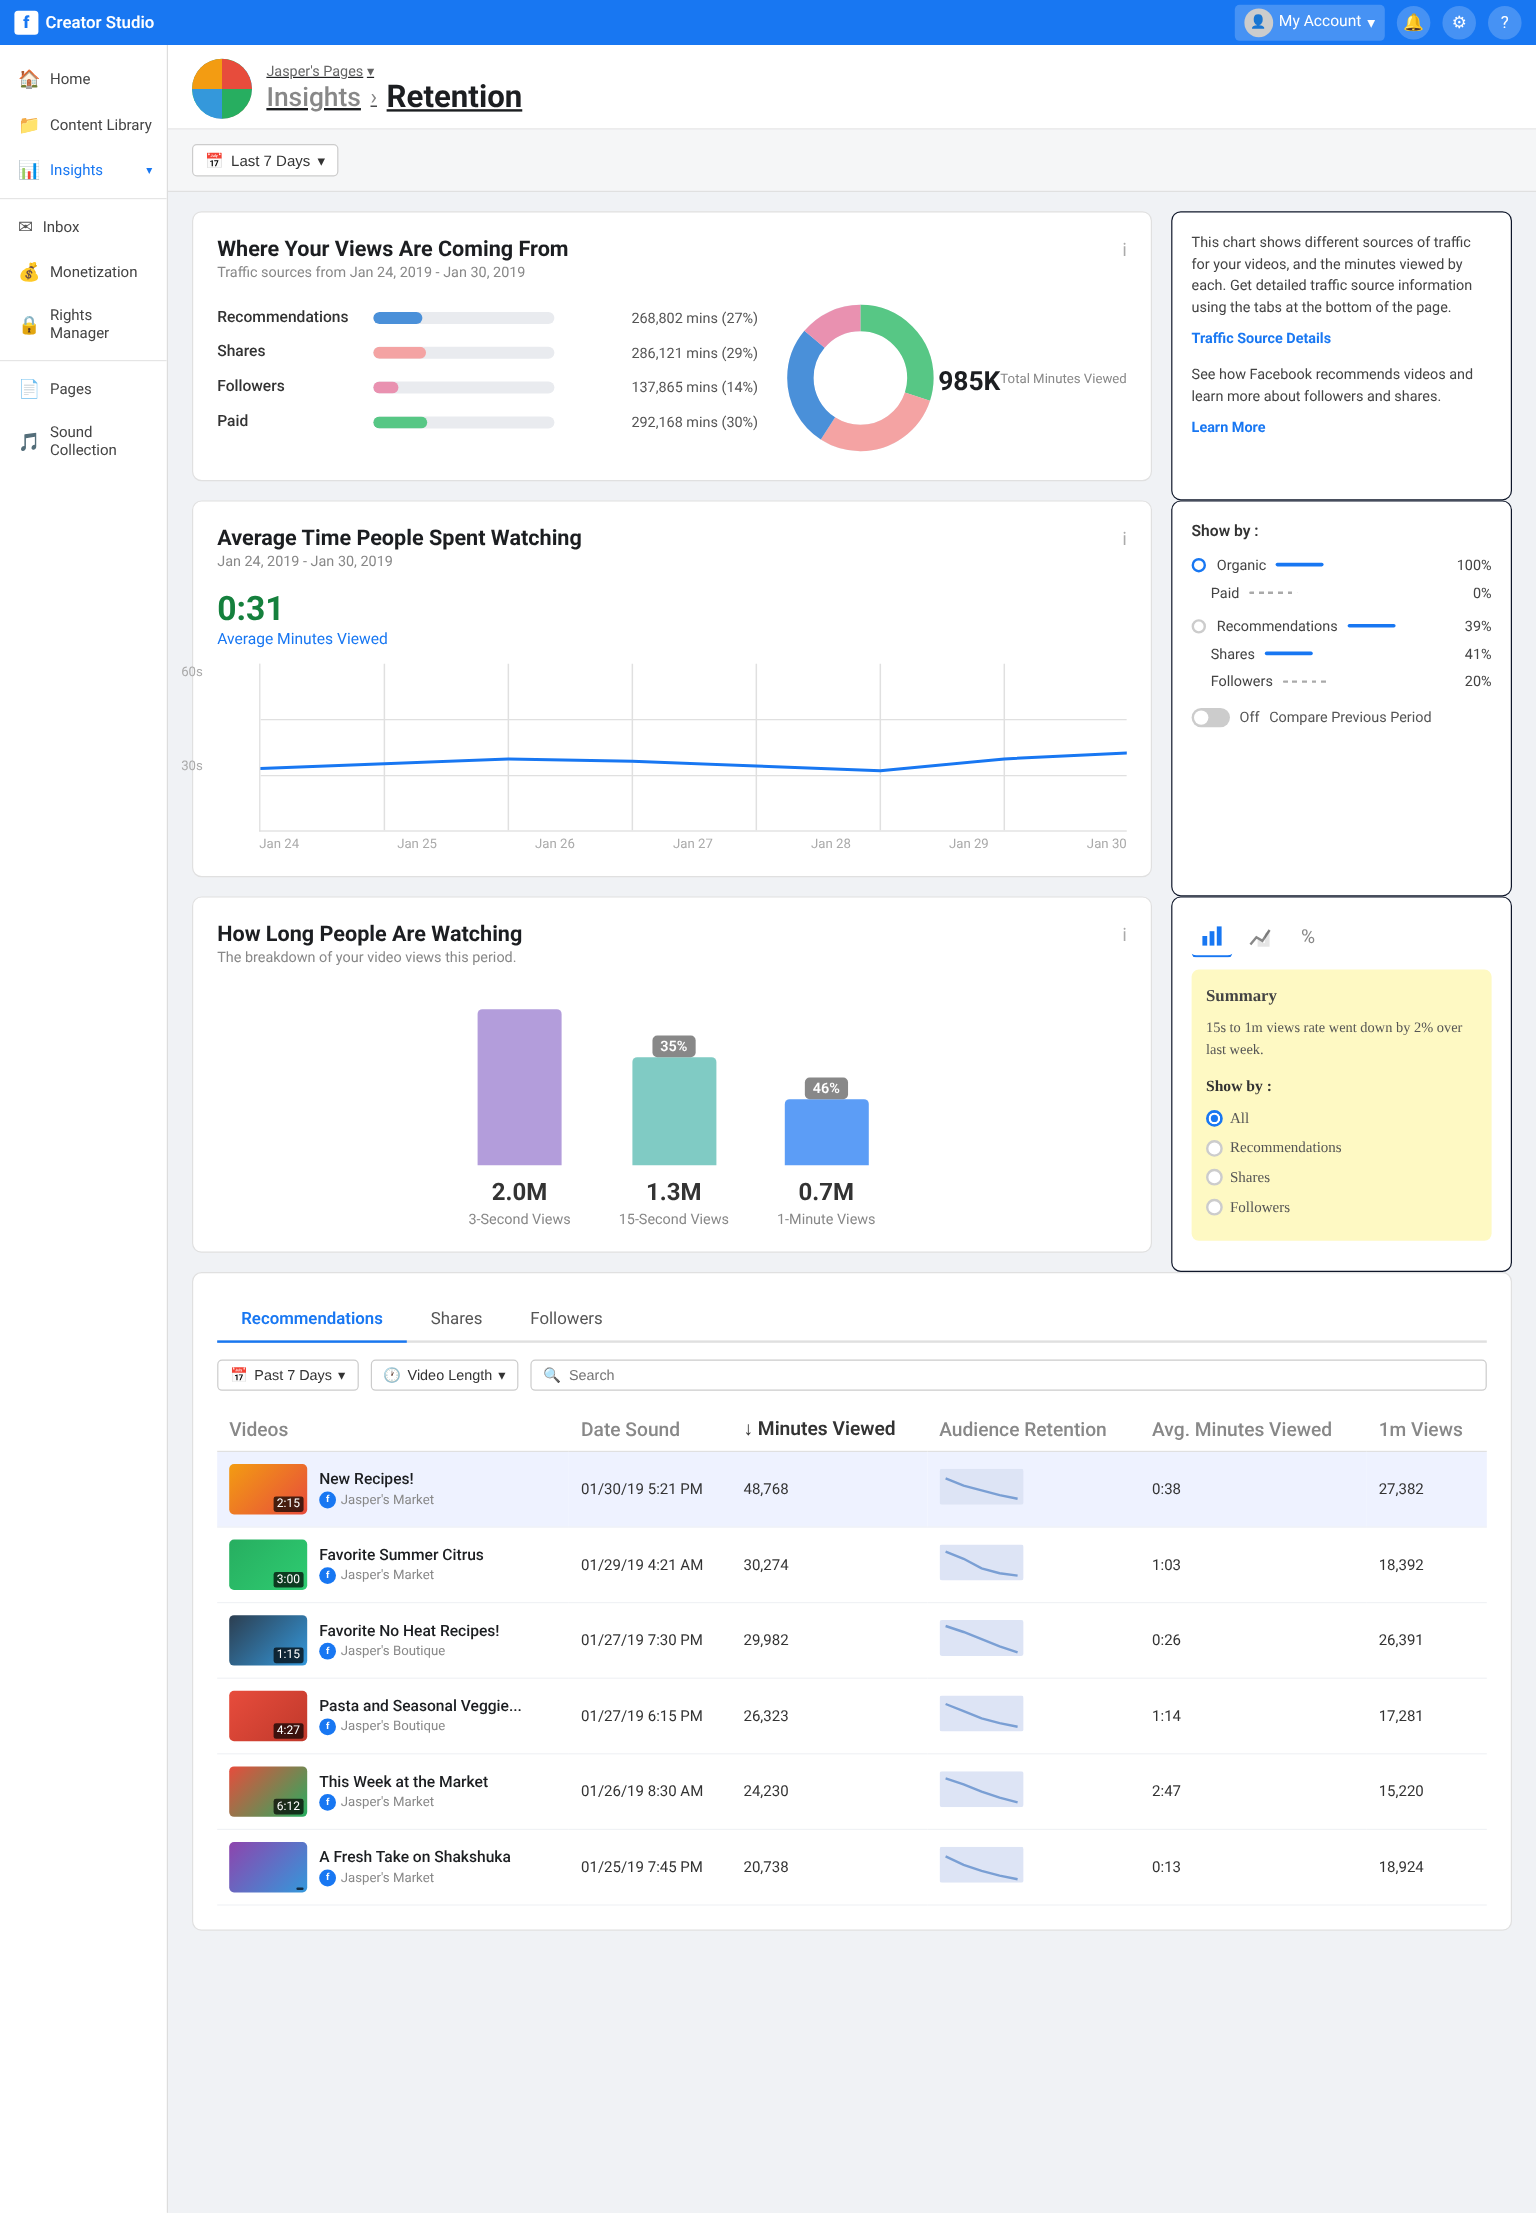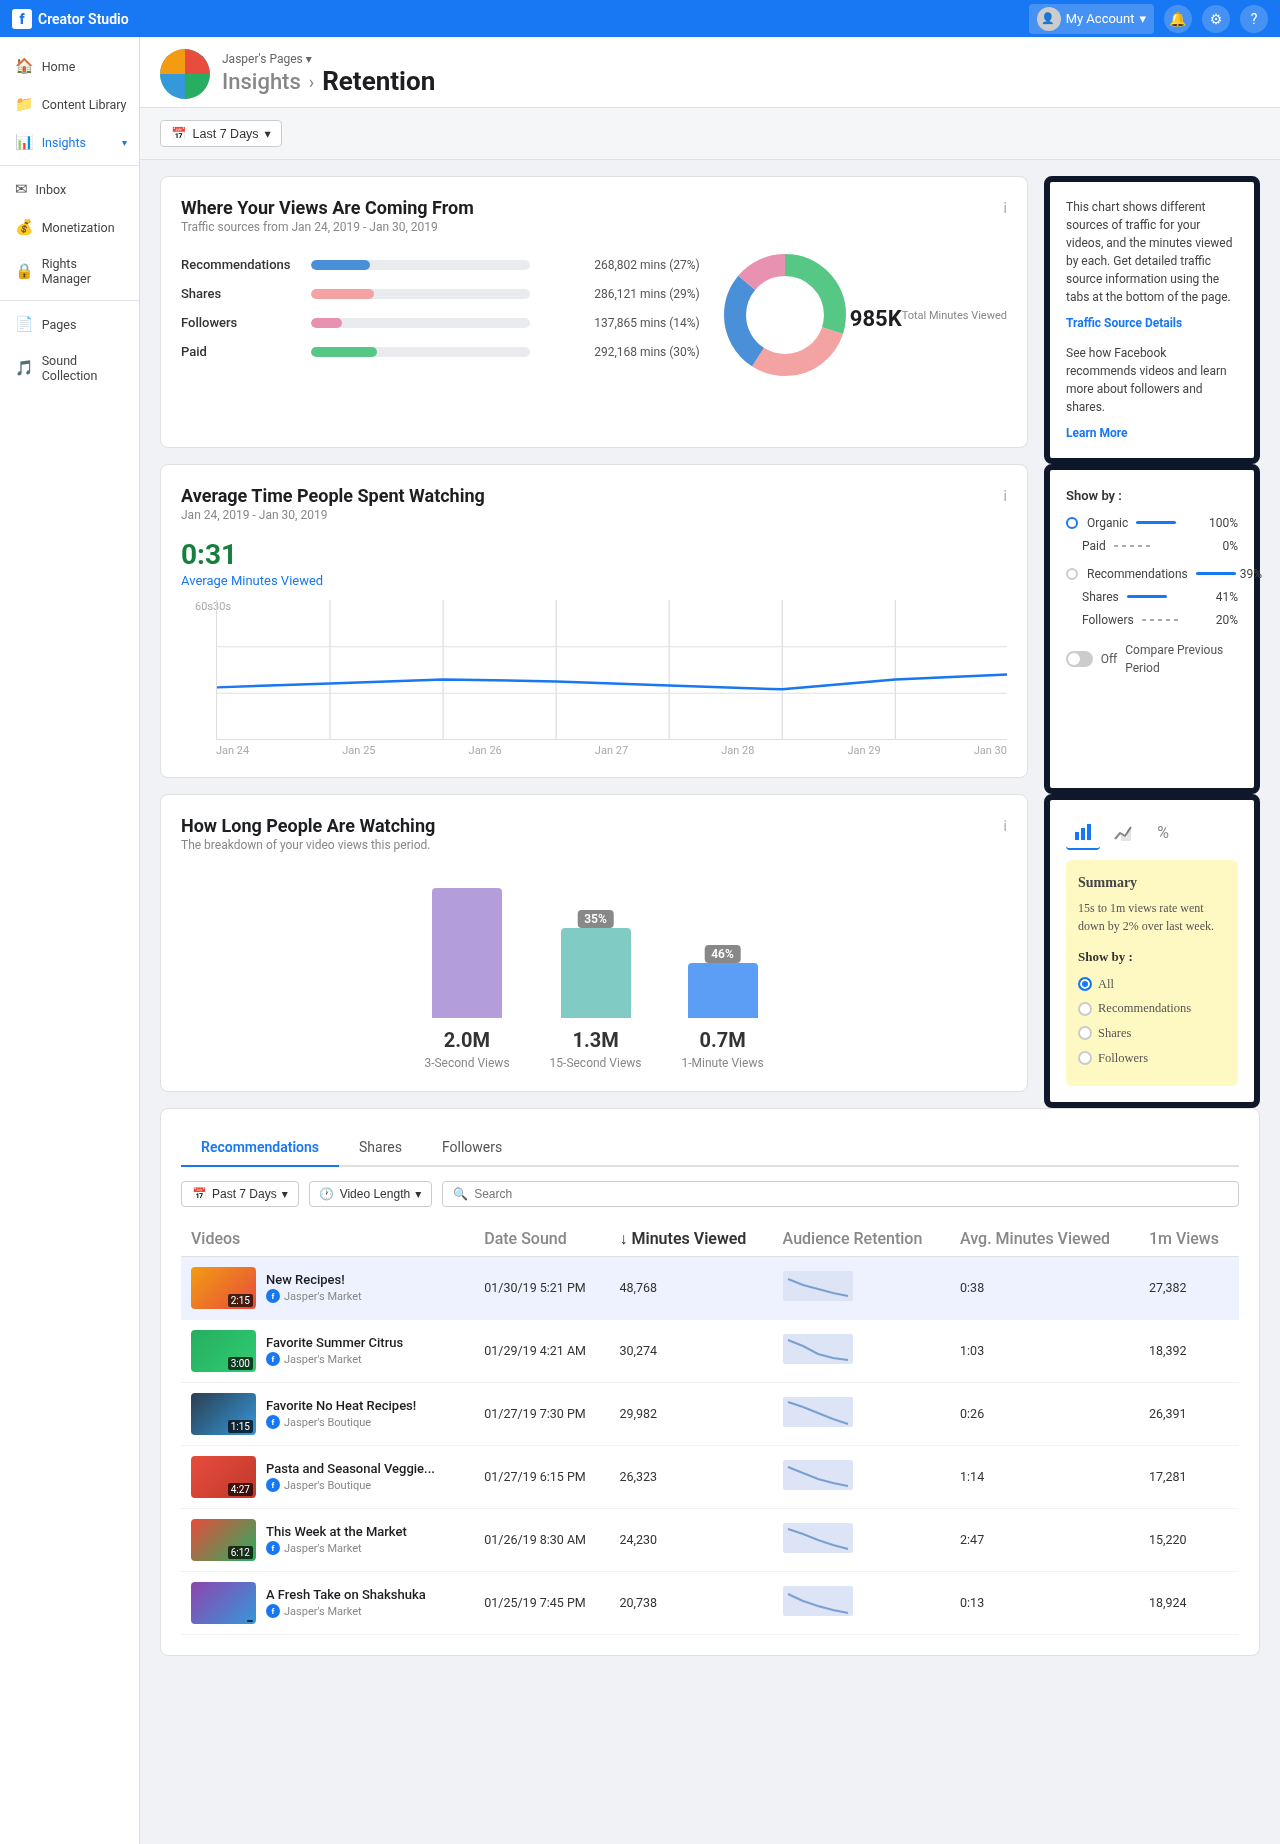--- a/index.html
+++ b/index.html
@@ -139,20 +139,21 @@
       flex-shrink: 0;
     }
     .page-avatar-inner {
       width: 100%; height: 100%;
       background: conic-gradient(#e74c3c 0deg 90deg, #27ae60 90deg 180deg, #3498db 180deg 270deg, #f39c12 270deg 360deg);
       border-radius: 50%;
     }
     .page-title-group {
       display: flex;
       flex-direction: column;
+      text-decoration: underline;
     }
     .page-breadcrumb {
       display: flex;
       align-items: center;
       gap: 8px;
     }
     .breadcrumb-insights {
       font-size: 22px;
       color: #888;
       font-weight: 500;
@@ -205,24 +206,24 @@
       border: 1px solid #e0e0e0;
       margin-bottom: 16px;
       padding: 20px;
     }
     .card-row {
       display: flex;
       gap: 16px;
     }
     .card-main { flex: 1; }
     .card-side {
-      width: 216px;
+      width: 284px;
       background: #fff;
       border-radius: 8px;
-      border: 6px solid #0f172a;
+      border: 1px solid #0f172a;
       padding: 16px;
       font-size: 12px;
       color: #444;
       line-height: 1.5;
     }
     .card-title {
       font-size: 18px;
       font-weight: 700;
       color: #1c1e21;
       margin-bottom: 2px;
@@ -322,25 +323,24 @@
       margin-top: 10px;
       border-left: 1px solid #ddd;
       border-bottom: 1px solid #ddd;
     }
     .chart-y-labels {
       position: absolute;
       left: -30px;
       top: 0;
       bottom: 0;
       display: flex;
-      flex-direction: row;
+      flex-direction: column;
       justify-content: space-between;
       font-size: 11px;
       color: #aaa;
-      margin-left: 44px;
     }
     .chart-x-labels {
       display: flex;
       justify-content: space-between;
       padding: 4px 0 0 0;
       font-size: 11px;
       color: #aaa;
       margin-left: 0px;
     }
     .line-chart-svg {

